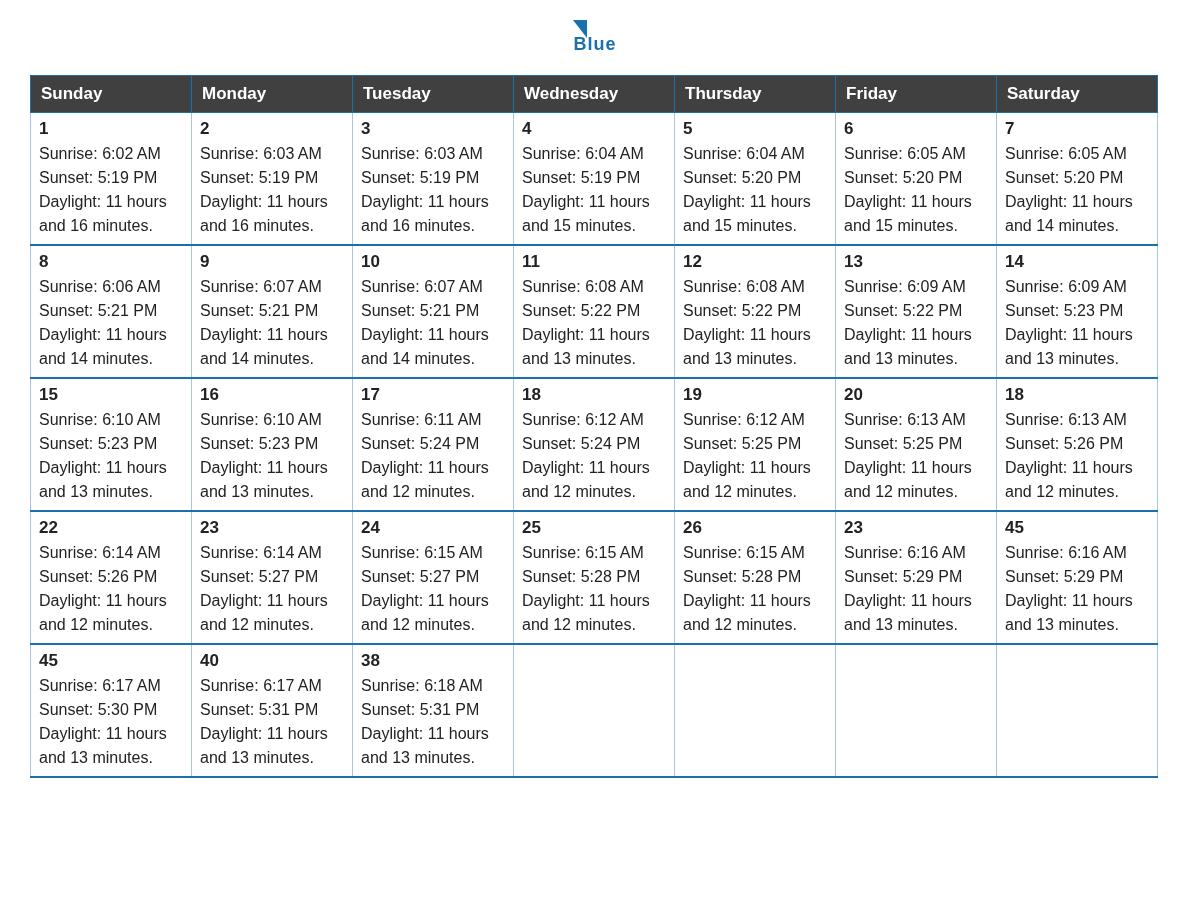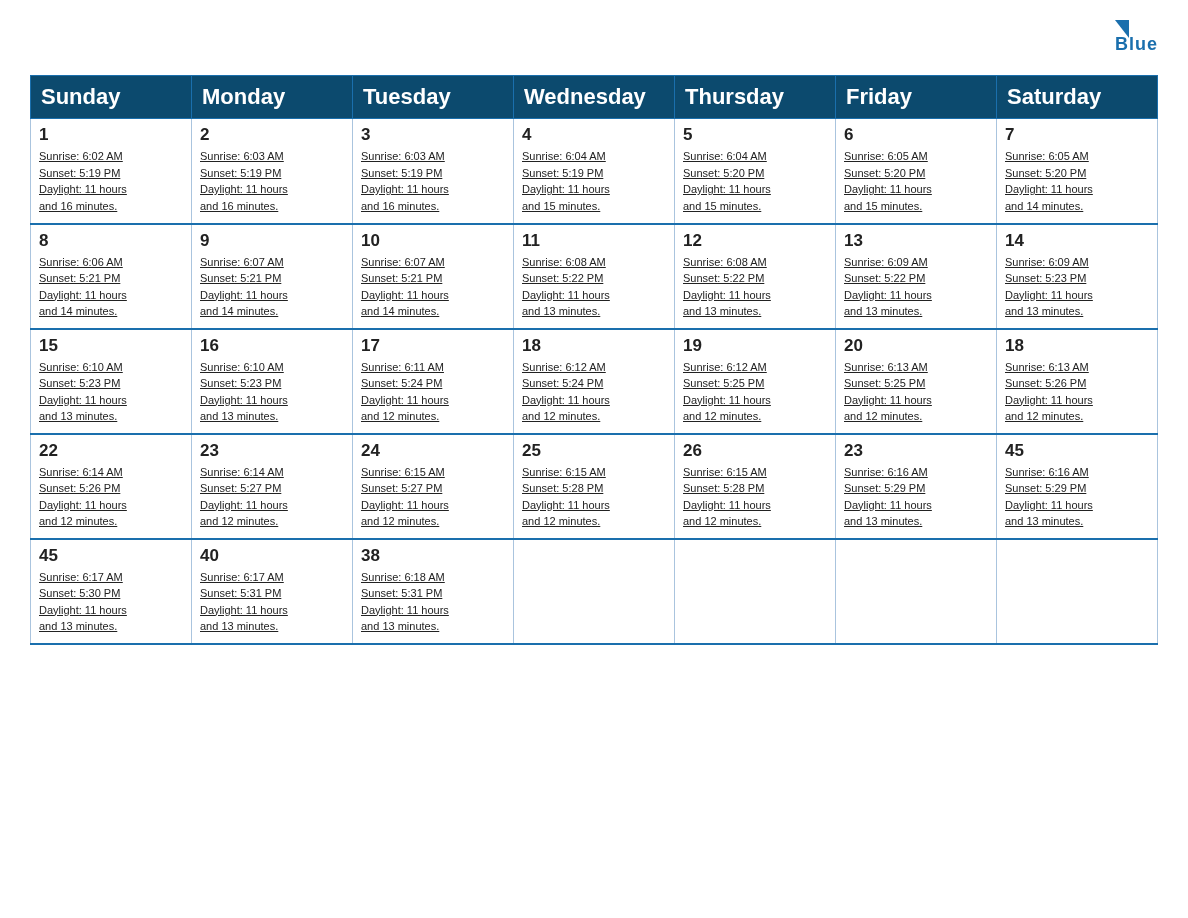--- a/index.html
+++ b/index.html
@@ -5,21 +5,21 @@
     * { margin: 0; padding: 0; box-sizing: border-box; }
     body {
       font-family: Arial, sans-serif;
       background: #fff;
       width: 1188px;
       min-height: 918px;
       padding: 20px 30px;
     }
     .header {
       display: flex;
-      justify-content: flex-end;
+      justify-content: center;
       align-items: flex-start;
       margin-bottom: 20px;
     }
     .logo {
       display: flex;
       flex-direction: column;
       align-items: flex-start;
     }
     .logo-text {
       display: flex;
@@ -61,23 +61,23 @@
       font-size: 22px;
       color: #555;
       margin-top: 4px;
     }
     table {
       width: 100%;
       border-collapse: collapse;
       table-layout: fixed;
     }
     thead th {
-      background-color: #0c4a6e;
+      background-color: #404040;
       color: #fff;
-      font-size: 22px;
+      font-size: 17px;
       font-weight: bold;
       padding: 8px 10px;
       text-align: left;
       border: 1px solid #1a6fad;
     }
     tbody td {
       vertical-align: top;
       border: 1px solid #aac4de;
       padding: 6px 8px;
       font-size: 13px;
@@ -85,24 +85,23 @@
       height: 105px;
     }
     .day-num {
       font-size: 17px;
       font-weight: bold;
       color: #222;
       display: block;
       margin-bottom: 3px;
     }
     .day-info {
-      font-size: 11px;
+      font-size: 16px;
       color: #222;
       line-height: 1.5;
-      text-decoration: underline;
     }
     tbody tr td:first-child {
       border-left: 1px solid #aac4de;
     }
     tbody tr {
       border-bottom: 2px solid #1a6fad;
     }
     .empty-cell {
       background: #fff;
     }

